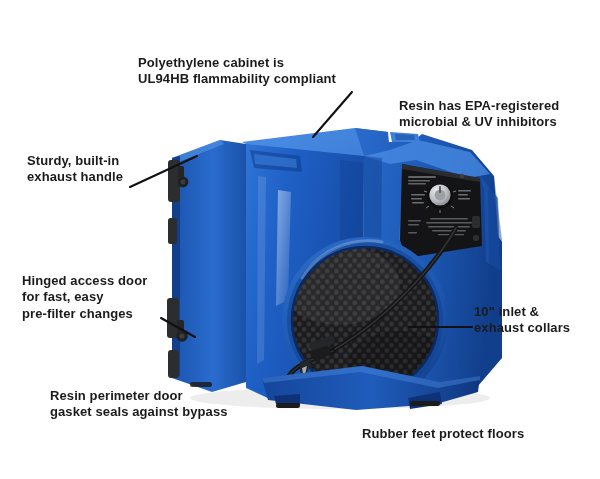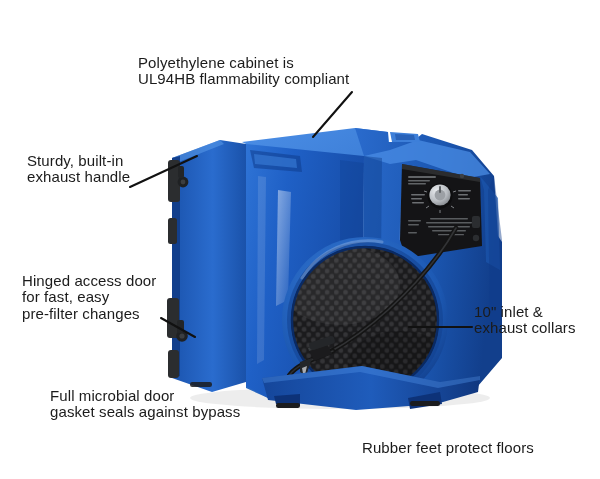--- a/index.html
+++ b/index.html
@@ -11,33 +11,34 @@
     overflow:hidden;
     position:relative;
     -webkit-font-smoothing:antialiased;
   }
   #stage{position:absolute;inset:0;width:600px;height:479px;overflow:hidden;background:#fff;}
 
   
   .callout{
     position:absolute;
     color:#1b1b1b;
-    font-size:15px;
+    font-size:13px;
     line-height:16.4px;
     letter-spacing:.1px;
     white-space:pre-line;
     z-index:40;
+    font-weight:bold;
   }
   .c-poly{left:138px;top:55px;text-align:left;}
   .c-resin{left:399px;top:98px;text-align:left;}
   .c-handle{left:27px;top:153px;text-align:left;}
   .c-hinged{left:22px;top:273px;width:146px;text-align:left;}
   .c-gasket{left:50px;top:388px;text-align:left;}
   .c-collars{left:474px;top:304px;text-align:left;}
-  .c-feet{left:362px;top:440px;text-align:left;}
+  .c-feet{left:362px;top:426px;text-align:left;}
 
   
   #leaders{position:absolute;left:0;top:0;width:600px;height:479px;z-index:45;pointer-events:none;}
 
   
   #machine{position:absolute;left:150px;top:120px;width:362px;height:290px;z-index:20;}
   #machine svg{display:block;width:362px;height:290px;}
   .grille-cell{fill:#2a2a2c;}
 </style>
 </head>
@@ -257,29 +258,31 @@
       <line x1="352" y1="92" x2="313" y2="137"></line>
       <line x1="130" y1="187" x2="197" y2="156"></line>
       <line x1="161" y1="318" x2="195" y2="337"></line>
       <line x1="472" y1="327" x2="409" y2="327"></line>
     </g>
   </svg>
 
   <div class="callout c-poly">Polyethylene cabinet is
 UL94HB flammability compliant</div>
 
+  <div class="callout c-resin">Resin has EPA-registered
+microbial &amp; UV inhibitors</div>
 
   <div class="callout c-handle">Sturdy, built-in
 exhaust handle</div>
 
   <div class="callout c-hinged">Hinged access door
 for fast, easy
 pre-filter changes</div>
 
-  <div class="callout c-gasket">Full microbial door
+  <div class="callout c-gasket">Resin perimeter door
 gasket seals against bypass</div>
 
   <div class="callout c-collars">10" inlet &amp;
 exhaust collars</div>
 
   <div class="callout c-feet">Rubber feet protect floors</div>
 
 </div>
 
 </body></html>

